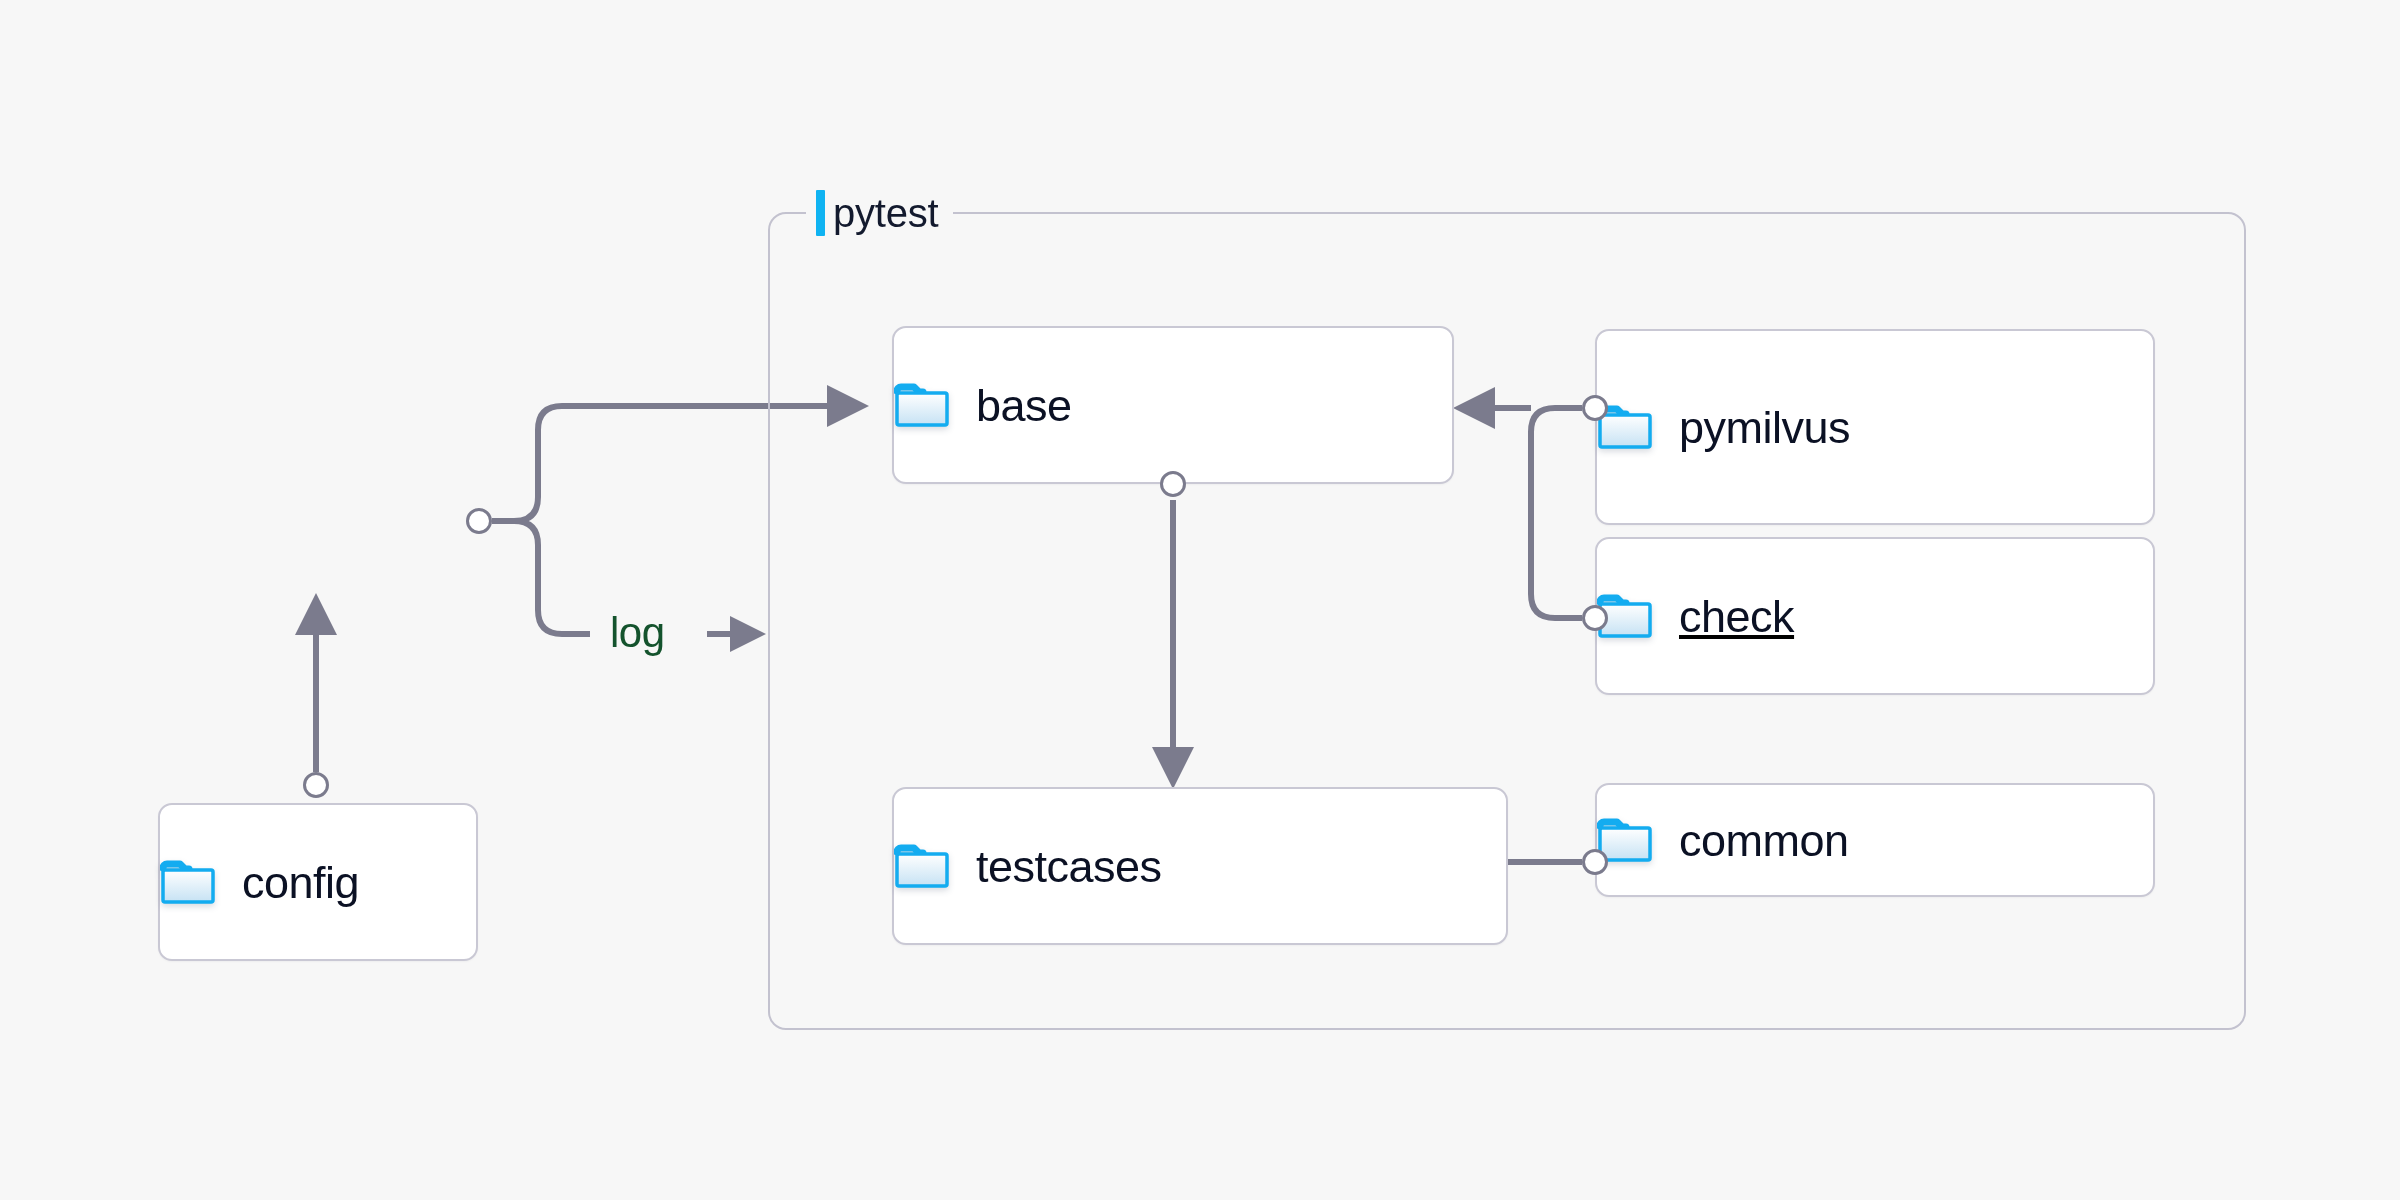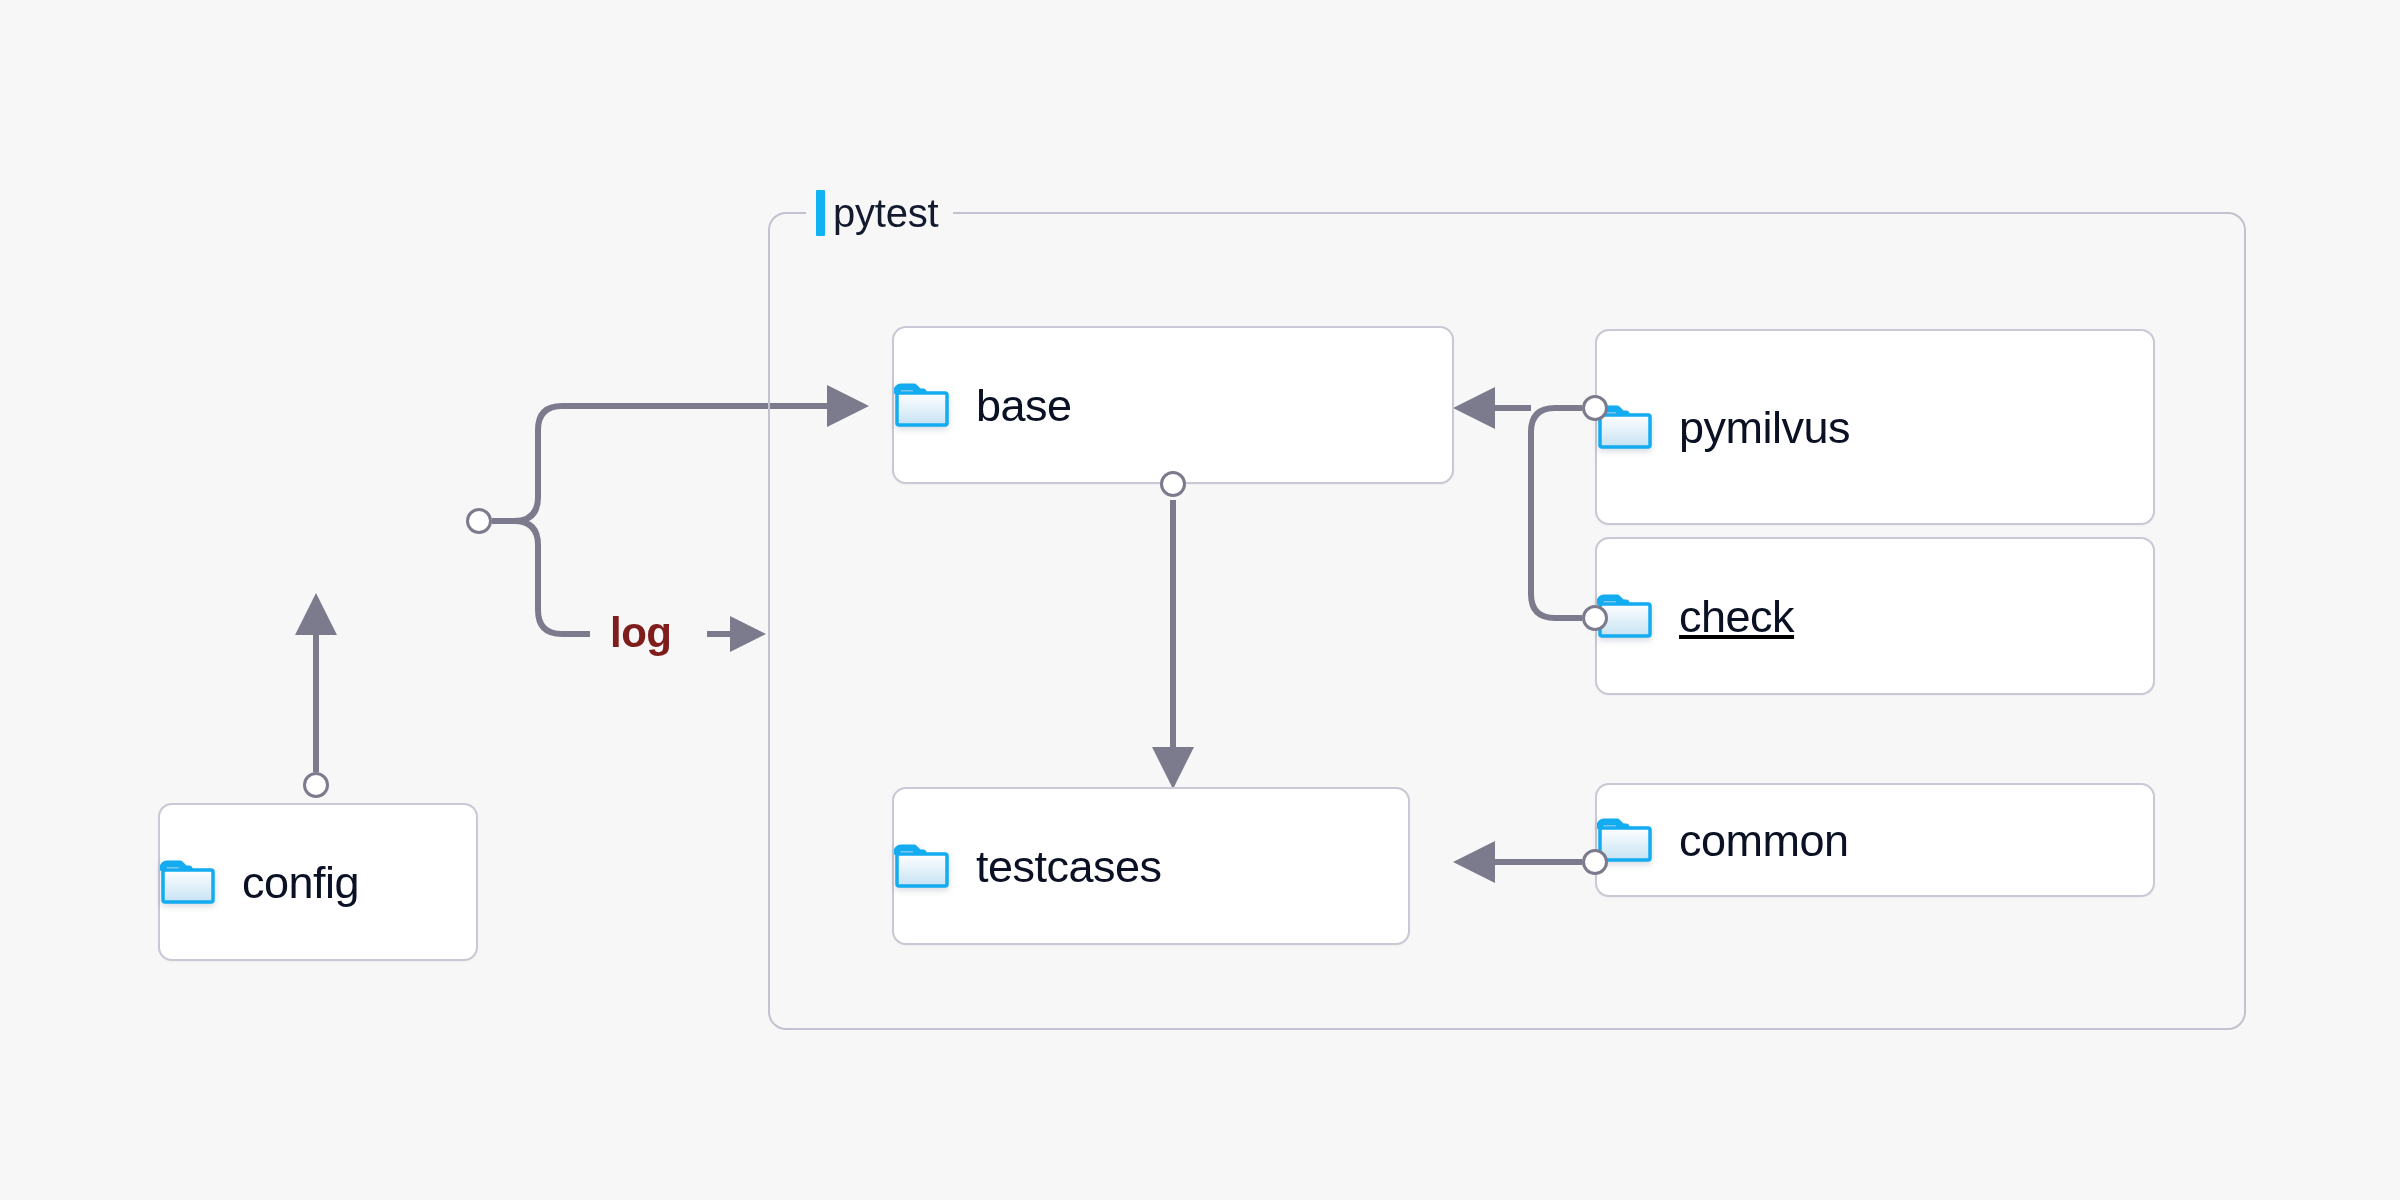--- a/index.html
+++ b/index.html
@@ -103,27 +103,26 @@
     box-sizing: border-box;
     border: 3px solid #7b7b8d;
     border-radius: 50%;
     background: #ffffff;
   }
 
   
   .edge-label {
     position: absolute;
     font-size: 42px;
-    color: #7f1d1d;
+    color: #14532d;
     letter-spacing: -0.5px;
     white-space: nowrap;
     background: #f7f7f7;
     padding: 0 8px;
     line-height: 1;
-    font-weight: bold;
   }
 </style>
 </head>
 <body>
 
 <div id="canvas">
 
   <svg class="edge-layer" viewBox="0 0 2400 1200" width="2400" height="1200">
     <defs>
       <marker id="arrow" viewBox="0 0 12 12" refX="10" refY="6" markerWidth="7" markerHeight="7" orient="auto-start-reverse">
@@ -180,21 +179,21 @@
     <div class="node-inner">
       <svg class="folder-icon" viewBox="0 0 56 46">
         <path d="M3 9 a4 4 0 0 1 4-4 h13 l5 5 h4" fill="none" stroke="#13acf0" stroke-width="7" stroke-linecap="round" stroke-linejoin="round"></path>
         <rect x="3" y="11" width="50" height="32" rx="2" fill="url(#folderGrad)" stroke="#13acf0" stroke-width="3.5"></rect>
       </svg>
       <div class="node-label">base</div>
     </div>
   </div>
   <div class="port" style="left:1160px; top:471px;"></div>
 
-  <div class="node" style="left:892px; top:787px; width:518px; height:158px;">
+  <div class="node" style="left:892px; top:787px; width:616px; height:158px;">
     <div class="node-inner">
       <svg class="folder-icon" viewBox="0 0 56 46">
         <path d="M3 9 a4 4 0 0 1 4-4 h13 l5 5 h4" fill="none" stroke="#13acf0" stroke-width="7" stroke-linecap="round" stroke-linejoin="round"></path>
         <rect x="3" y="11" width="50" height="32" rx="2" fill="url(#folderGrad)" stroke="#13acf0" stroke-width="3.5"></rect>
       </svg>
       <div class="node-label">testcases</div>
     </div>
   </div>
 
   <div class="node" style="left:1595px; top:329px; width:560px; height:196px;">

